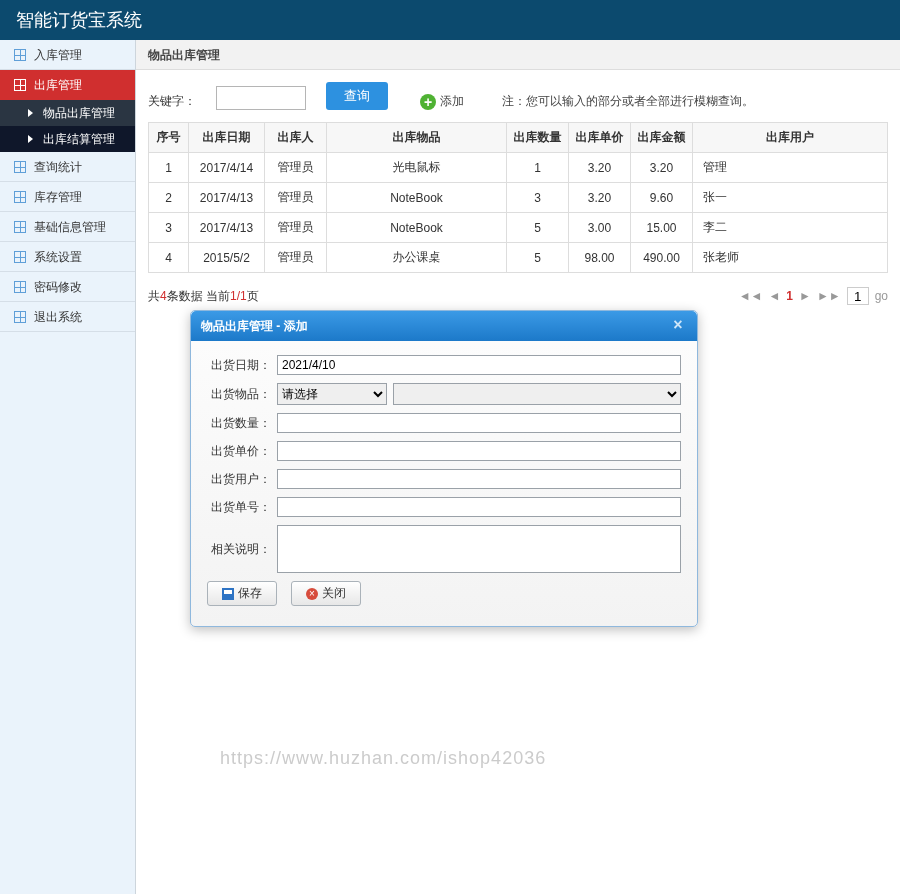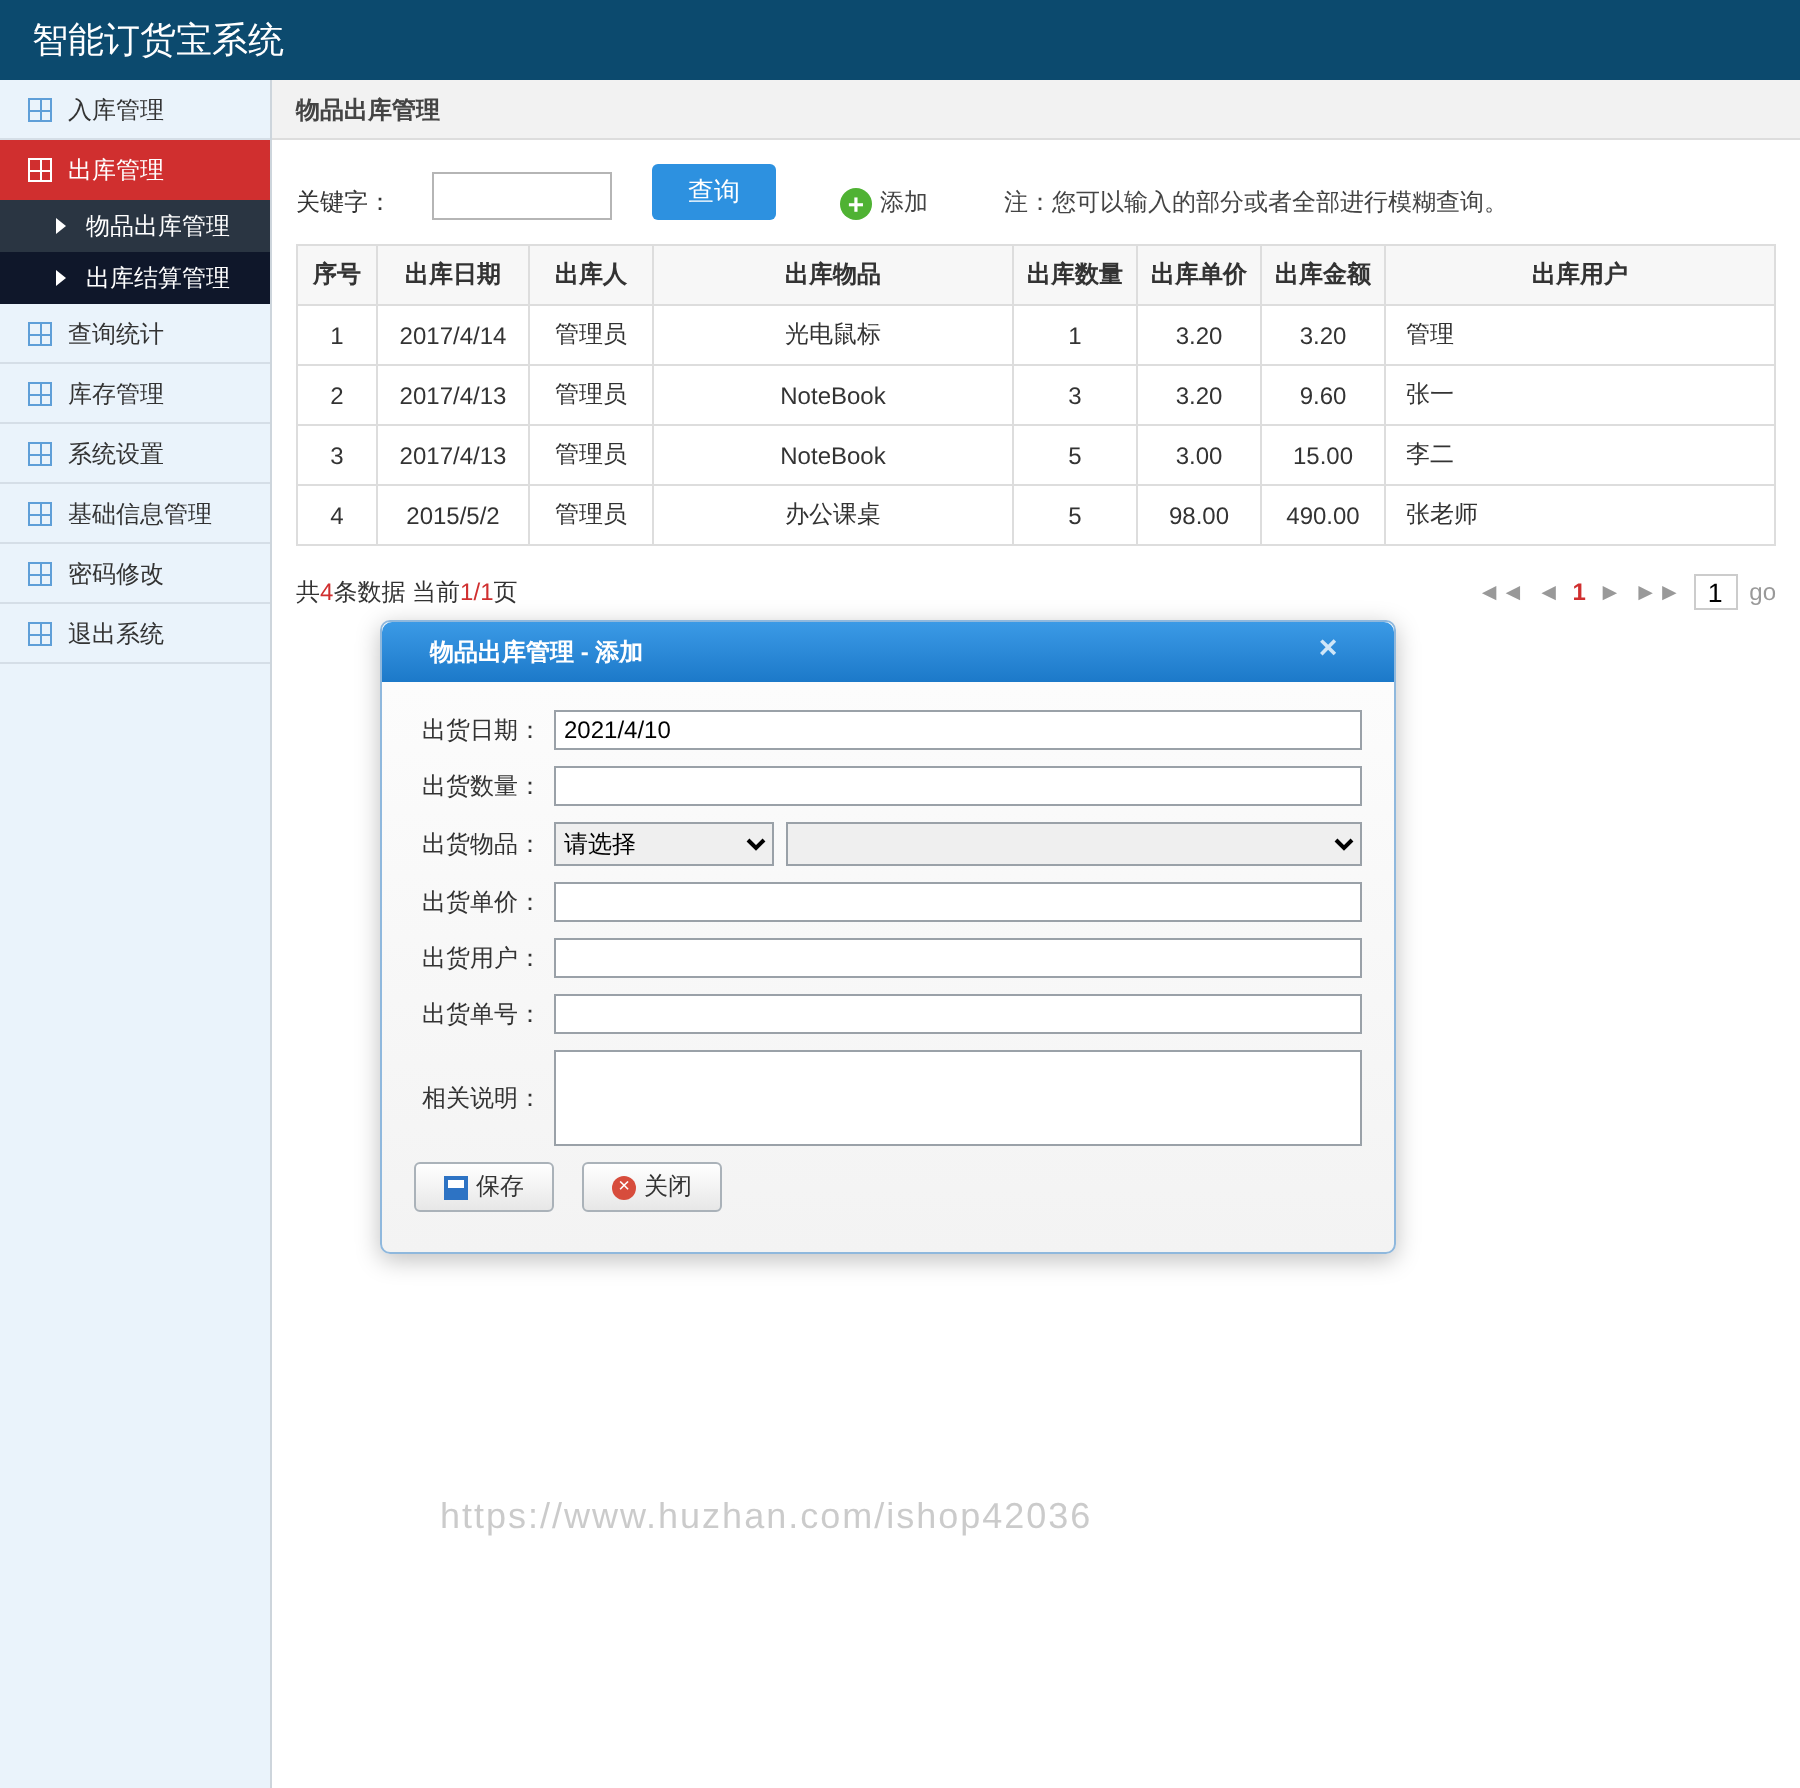--- a/index.html
+++ b/index.html
@@ -32,21 +32,21 @@
     .tbl th { background: #f7f7f7; color:#333; font-weight: bold; }
     .tbl td:last-child{text-align:left;padding-left:10px;}
     .pager { margin: 14px 12px 0; display:flex; align-items:center; font-size:12px; }
     .pager .summary{color:#333;}
     .red{color:#d02f2f;}
     .pager-ctrl{margin-left:auto;display:flex;align-items:center;gap:6px;color:#999;}
     .pager-ctrl .p{cursor:pointer;}
     .pager-ctrl .cur{color:#d02f2f;font-weight:bold;}
     .pgbox{width:22px;height:18px;border:1px solid #ccc;text-align:center;}
     .dialog { position:absolute; left:190px; top:310px; width:508px; background:linear-gradient(#fdfdfd,#f3f3f3); border:1px solid #8fb8dd; border-radius:5px; box-shadow:0 3px 12px rgba(0,0,0,0.25); }
-    .dlg-title{height:30px;background:linear-gradient(#3b9ae6,#1c79c9);border-radius:5px 5px 0 0;color:#fff;font-weight:bold;padding:0 24px;display:flex;align-items:center;}
+    .dlg-title{height:30px;background:linear-gradient(#3b9ae6,#1c79c9);border-radius:5px 5px 0 0;color:#fff;font-weight:bold;padding:0 10px;display:flex;align-items:center;}
     .dlg-close{margin-left:auto;width:18px;height:18px;cursor:pointer;color:#cfe6f8;font-size:16px;line-height:16px;text-align:center;}
     .dlg-body{padding:14px 16px 20px;}
     .frow{display:flex;align-items:center;margin-bottom:8px;}
     .frow label{width:64px;text-align:right;margin-right:6px;color:#333;}
     .fin{flex:1;height:20px;border:1px solid #9aa1a8;padding:0 4px;font-size:12px;}
     .fsel{height:22px;border:1px solid #9aa1a8;font-size:12px;}
     .fsel.small{width:110px;margin-right:6px;}
     .fsel.big{flex:1;}
     .fta{flex:1;height:48px;border:1px solid #9aa1a8;resize:none;}
     .dlg-btns{display:flex;justify-content:flex-start;gap:14px;margin-top:8px;}
@@ -81,25 +81,25 @@
     <div class="sidebar-item">
         <span class="icon-grid"></span>
         <span>查询统计</span>
       </div>
     <div class="sidebar-item">
         <span class="icon-grid"></span>
         <span>库存管理</span>
       </div>
     <div class="sidebar-item">
         <span class="icon-grid"></span>
+        <span>基础信息管理</span>
+      </div>
+    <div class="sidebar-item">
+        <span class="icon-grid"></span>
         <span>系统设置</span>
-      </div>
-    <div class="sidebar-item">
-        <span class="icon-grid"></span>
-        <span>基础信息管理</span>
       </div>
     <div class="sidebar-item">
         <span class="icon-grid"></span>
         <span>密码修改</span>
       </div>
     <div class="sidebar-item">
         <span class="icon-grid"></span>
         <span>退出系统</span>
       </div>
   </div>
@@ -195,27 +195,27 @@
   <div class="dlg-title">
     <span>物品出库管理 - 添加</span>
     <span class="dlg-close">×</span>
   </div>
   <div class="dlg-body">
     <div class="frow">
         <label>出货日期：</label>
         <input class="fin" value="2021/4/10" style="">
       </div>
     <div class="frow">
-        <label>出货数量：</label>
-        <input class="fin" style="">
-      </div>
-    <div class="frow">
         <label>出货物品：</label>
         <select class="fsel small"><option>请选择</option></select>
         <select class="fsel big"><option></option></select>
+      </div>
+    <div class="frow">
+        <label>出货数量：</label>
+        <input class="fin" style="">
       </div>
     <div class="frow">
         <label>出货单价：</label>
         <input class="fin" style="">
       </div>
     <div class="frow">
         <label>出货用户：</label>
         <input class="fin" style="">
       </div>
     <div class="frow">

